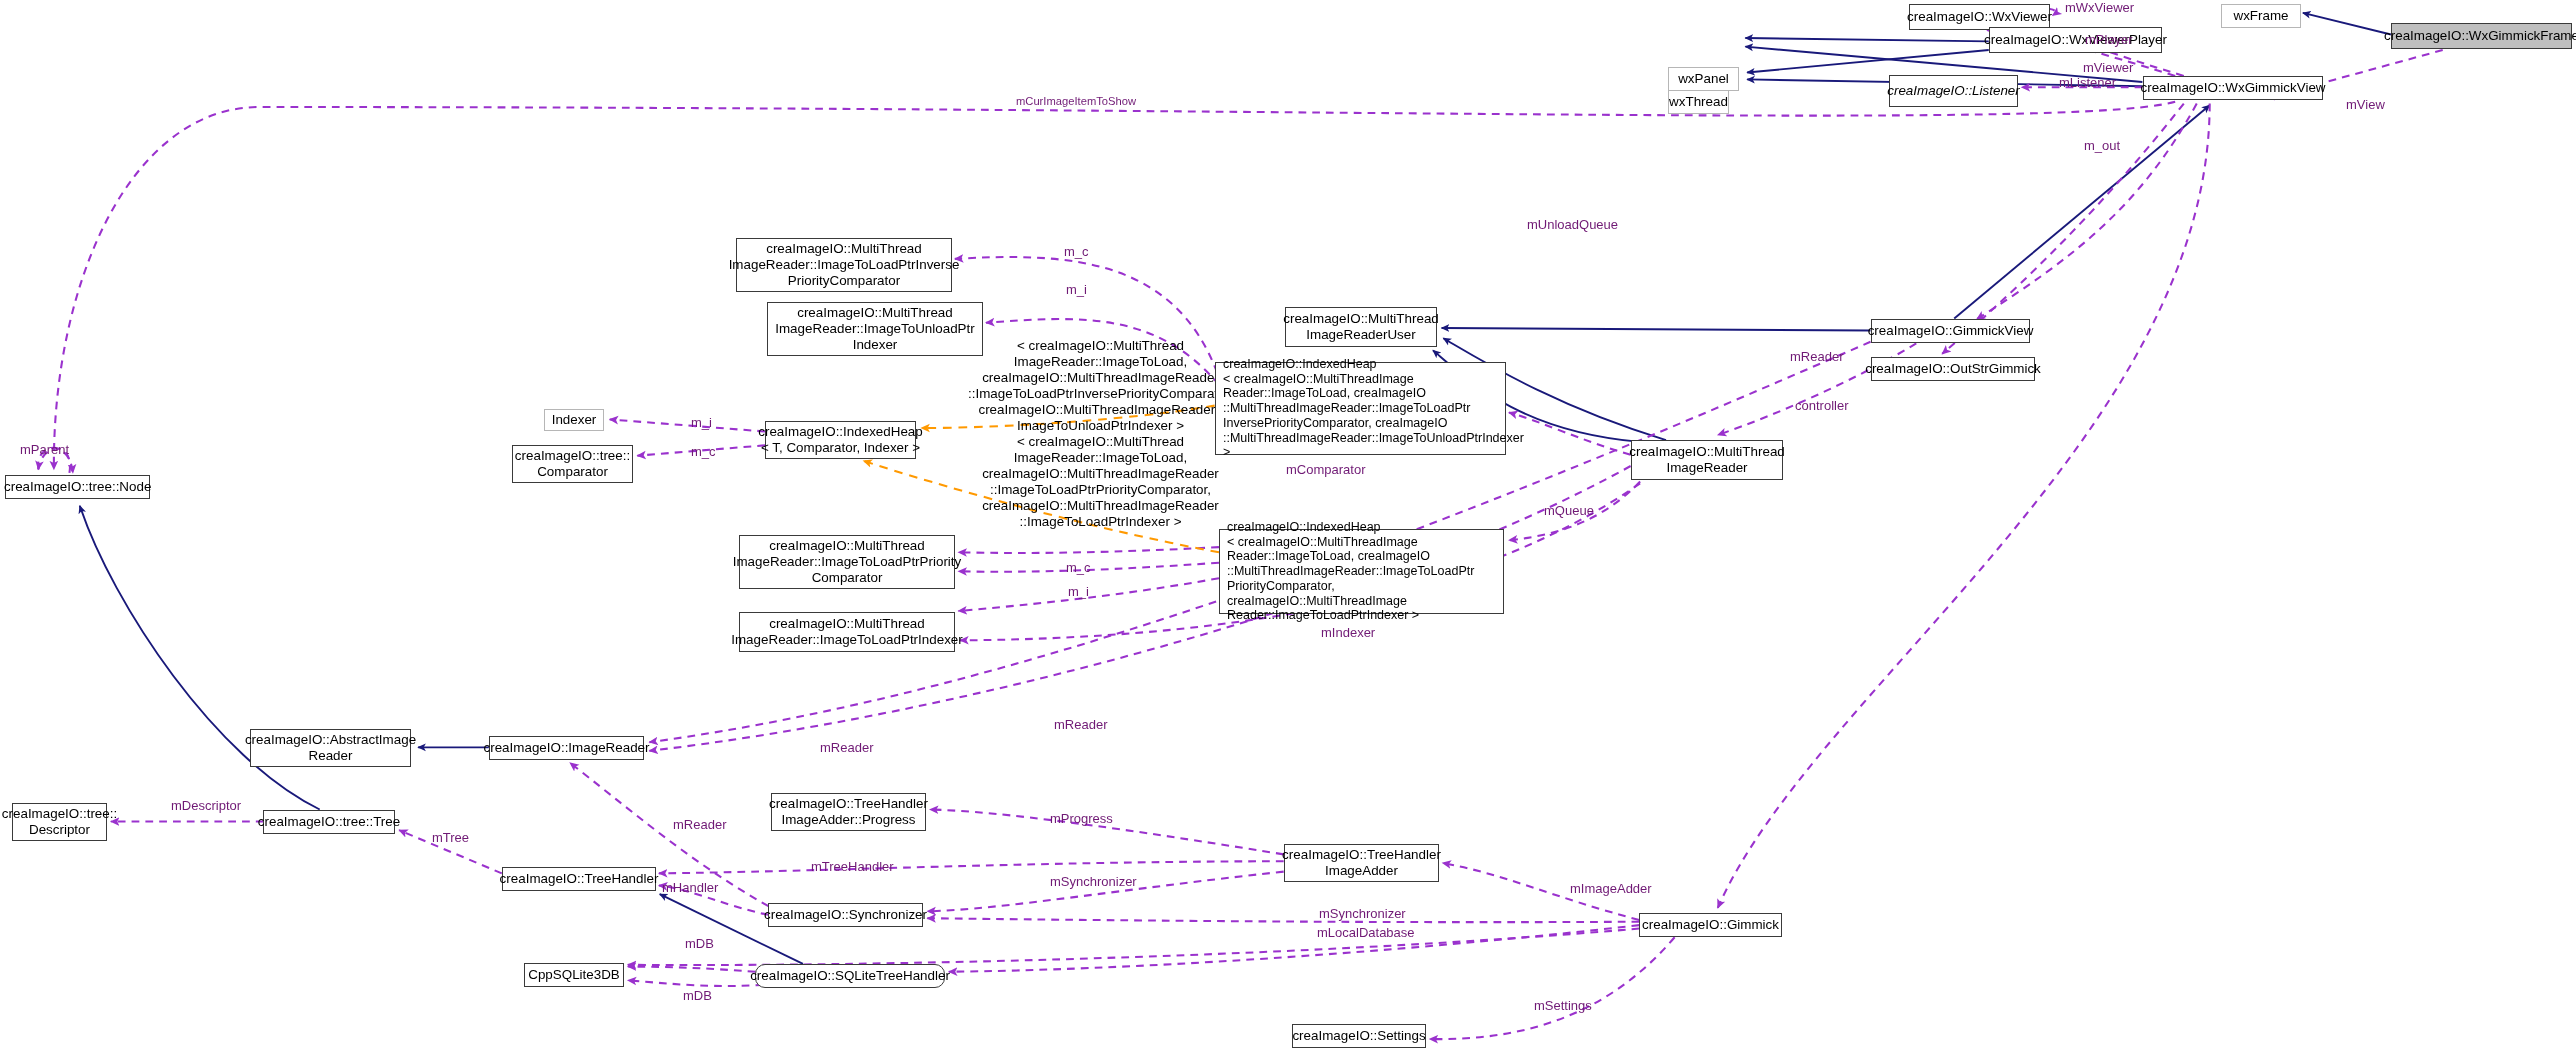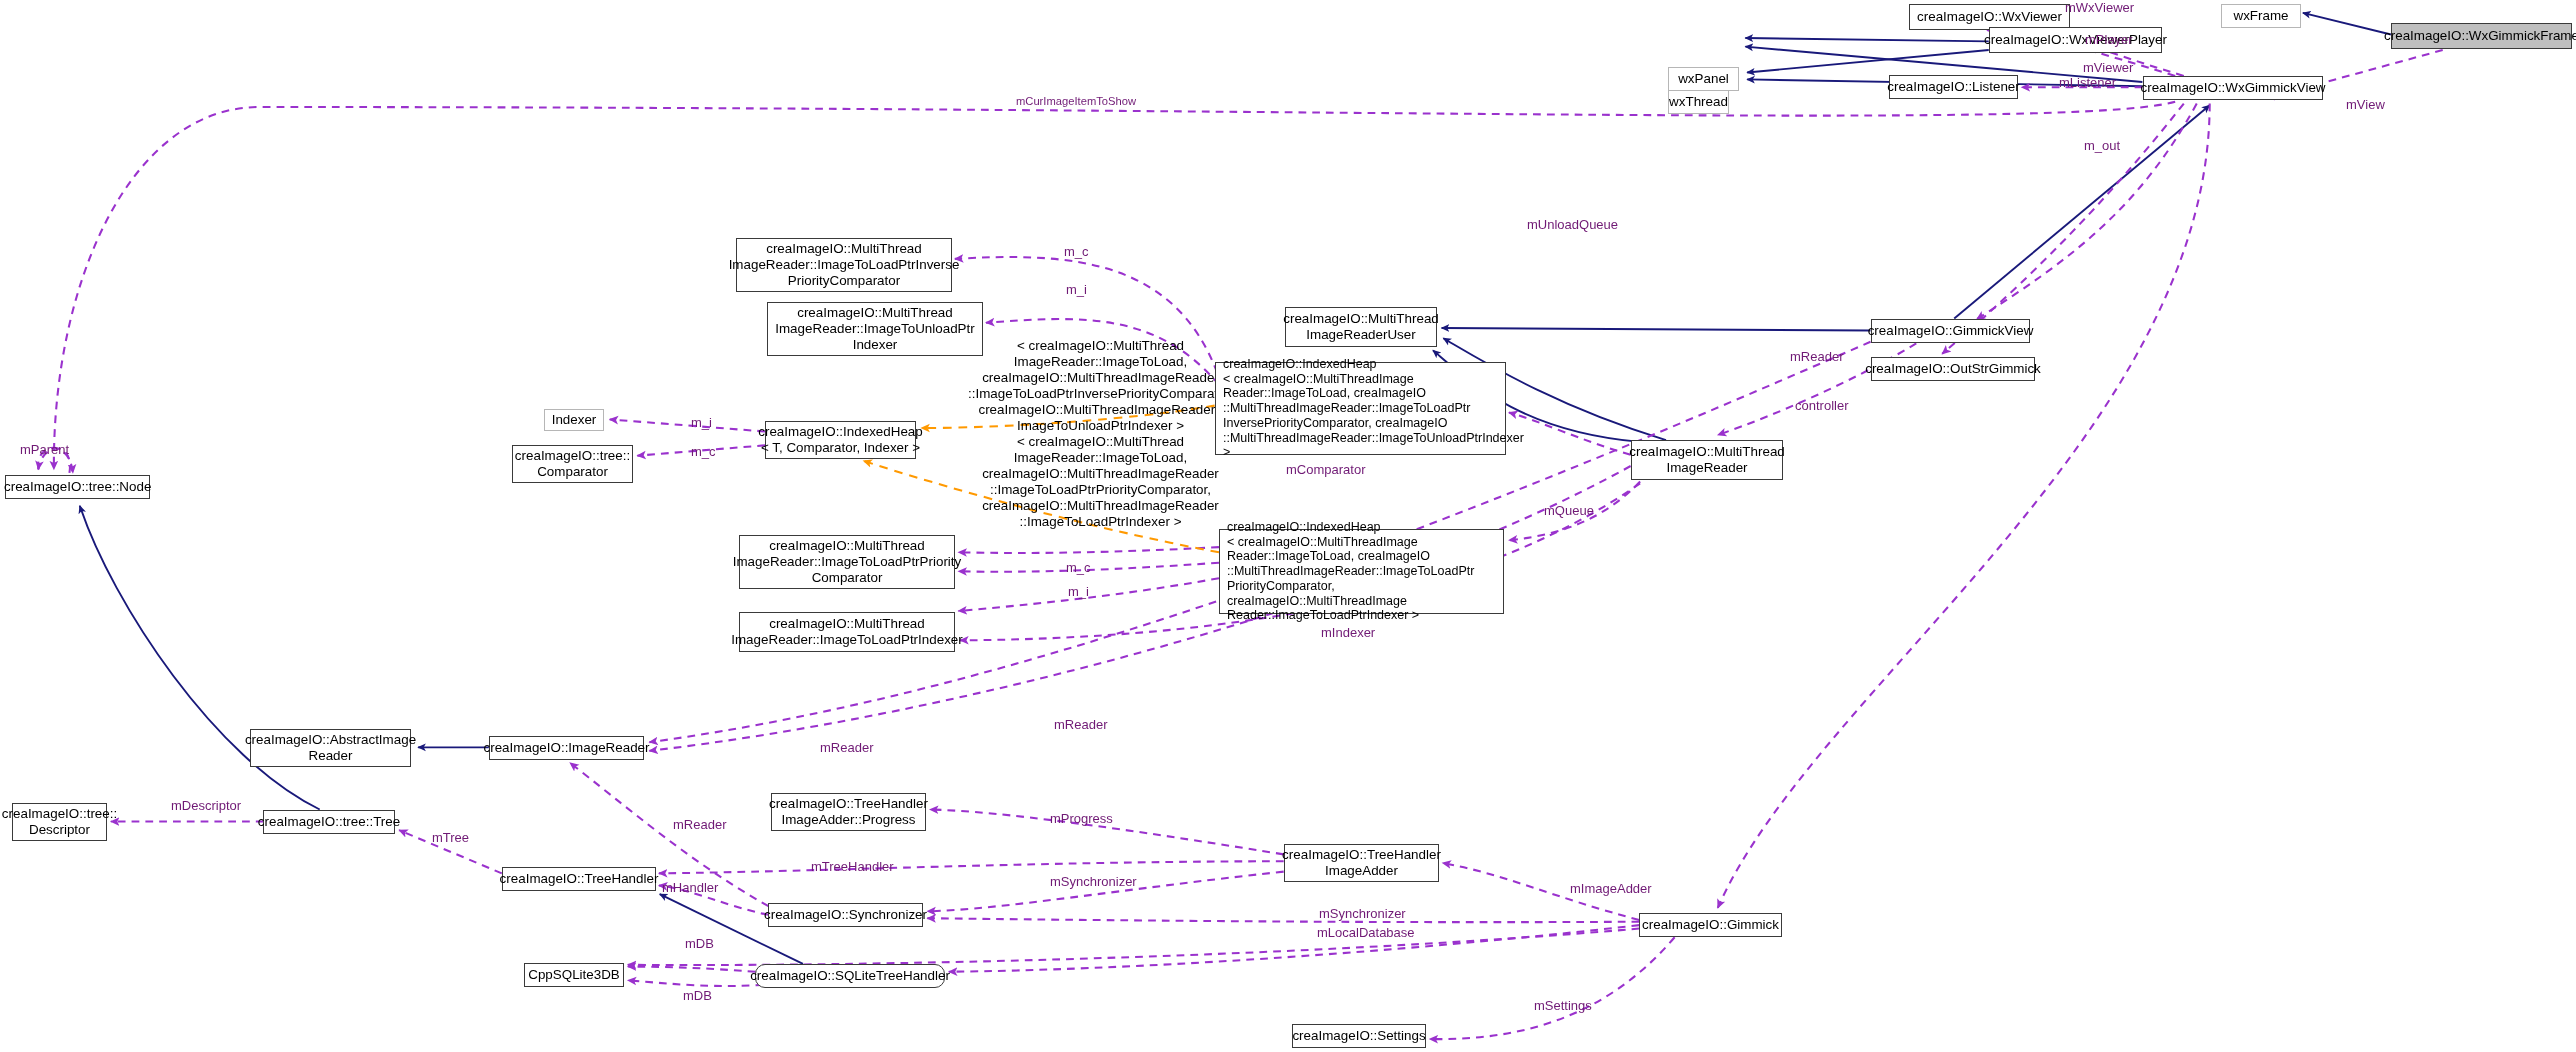--- a/index.html
+++ b/index.html
@@ -206,27 +206,27 @@
 ::ImageToLoadPtrInversePriorityComparator,
 creaImageIO::MultiThreadImageReader::
 ImageToUnloadPtrIndexer &gt;</div>
   <div class="tmpltext" style="left:958px; top:434px; width:285px;">&lt; creaImageIO::MultiThread
 ImageReader::ImageToLoad,
 creaImageIO::MultiThreadImageReader
 ::ImageToLoadPtrPriorityComparator,
 creaImageIO::MultiThreadImageReader
 ::ImageToLoadPtrIndexer &gt;</div>
 
-  <div class="node" style="left:1909px; top:4.3px; width:161px; height:26px;">creaImageIO::WxViewer</div>
+  <div class="node" style="left:1909px; top:4.3px; width:141px; height:26px;">creaImageIO::WxViewer</div>
   <div class="node thin" style="left:2221px; top:4.3px; width:80px; height:24px;">wxFrame</div>
   <div class="node current" style="left:2391px; top:23px; width:181px; height:26px;">creaImageIO::WxGimmickFrame</div>
   <div class="node thin" style="left:1668px; top:28.5px; width:71px; height:24px;margin-top:38px;">wxPanel</div>
   <div class="node" style="left:1989px; top:27px; width:173px; height:26px;">creaImageIO::WxViewerPlayer</div>
   <div class="node thin" style="left:1668px; top:62px; width:61px; height:24px;margin-top:28px;">wxThread</div>
-  <div class="node" style="left:1889px; top:75px; width:129px; height:24px;">creaImageIO::Listener</div>
+  <div class="node" style="left:1889px; top:75px; width:129px; height:32px;font-style:italic;">creaImageIO::Listener</div>
   <div class="node" style="left:2143px; top:76px; width:180px; height:24px;">creaImageIO::WxGimmickView</div>
   <div class="node" style="left:736px; top:238px; width:216px; height:54px;">creaImageIO::MultiThread
 ImageReader::ImageToLoadPtrInverse
 PriorityComparator</div>
   <div class="node" style="left:767px; top:302px; width:216px; height:54px;">creaImageIO::MultiThread
 ImageReader::ImageToUnloadPtr
 Indexer</div>
   <div class="node" style="left:1285px; top:307px; width:152px; height:40px;">creaImageIO::MultiThread
 ImageReaderUser</div>
   <div class="node" style="left:1871px; top:319px; width:159px; height:24px;">creaImageIO::GimmickView</div>

